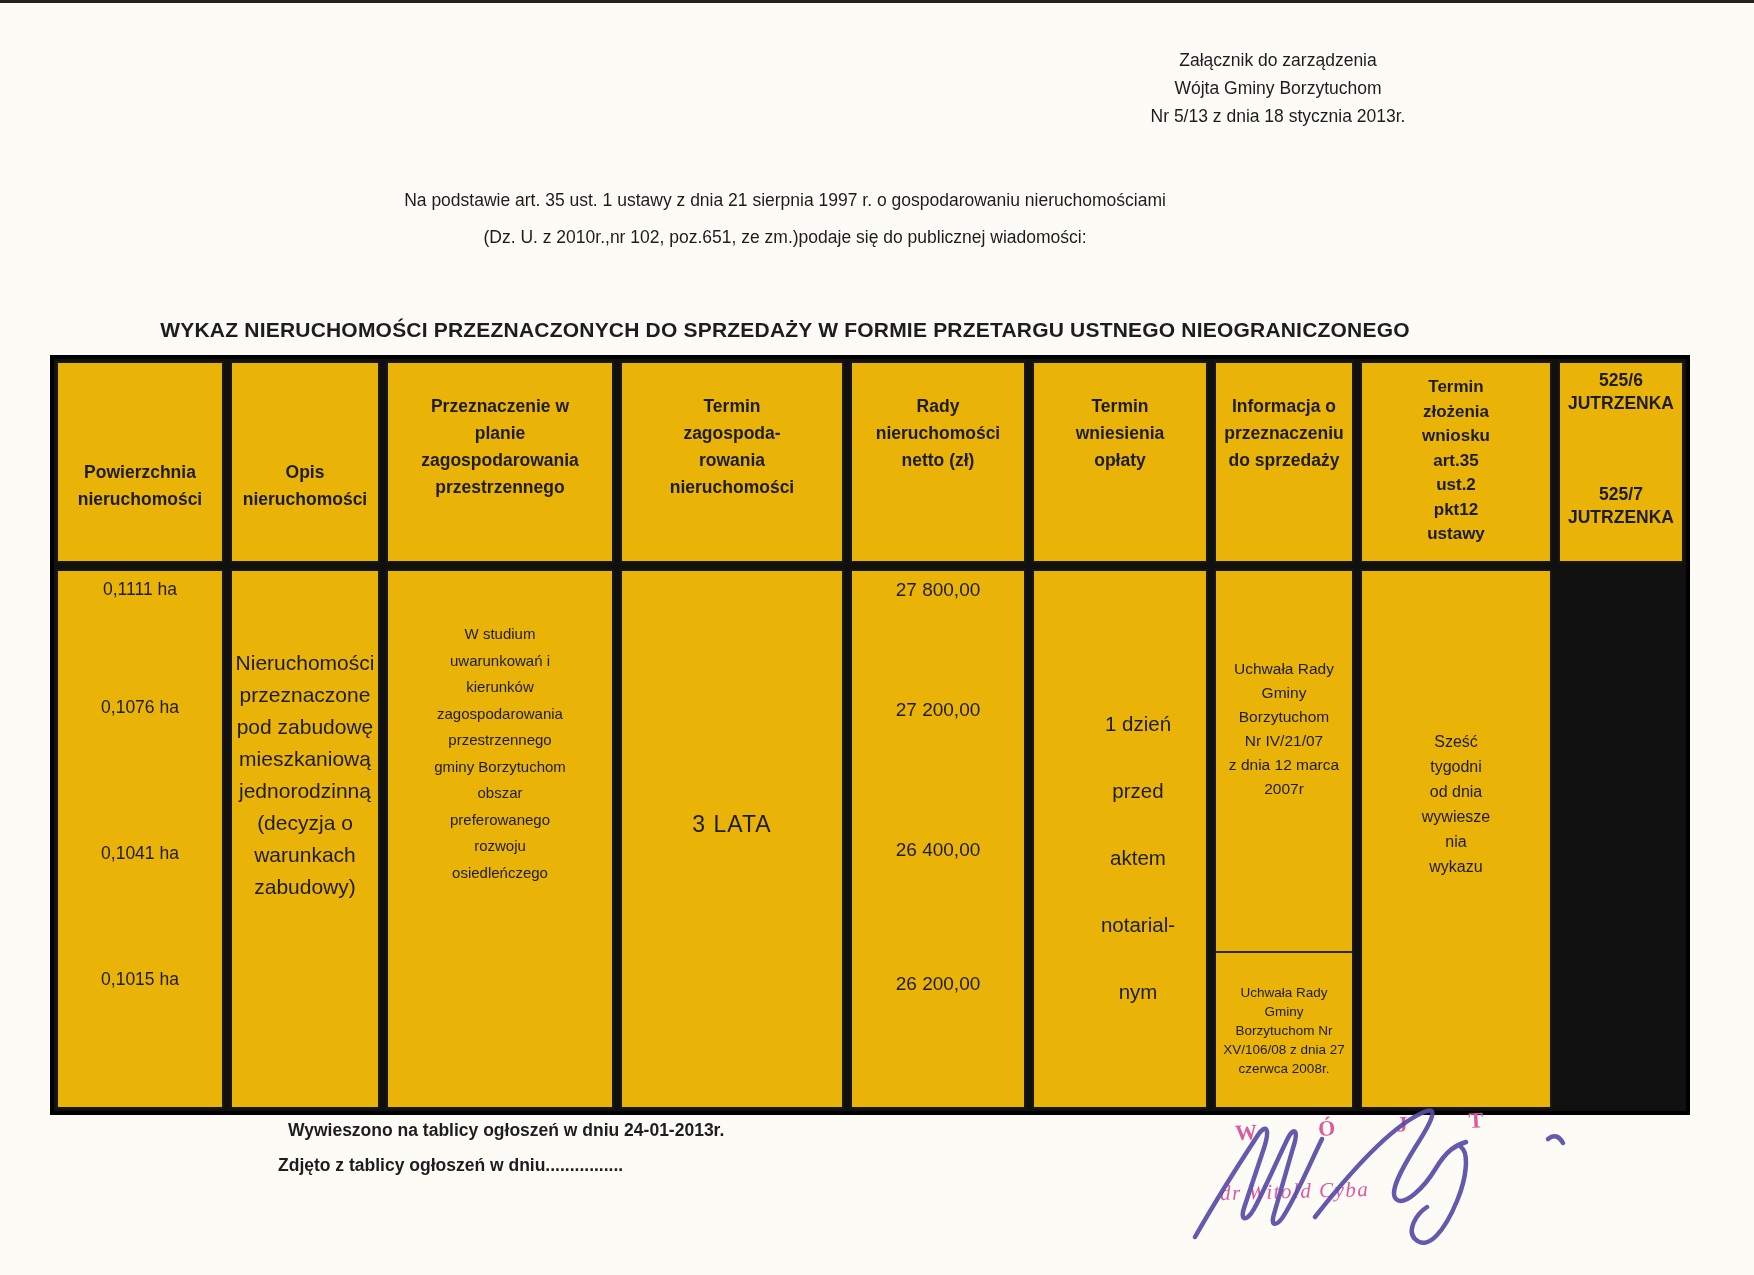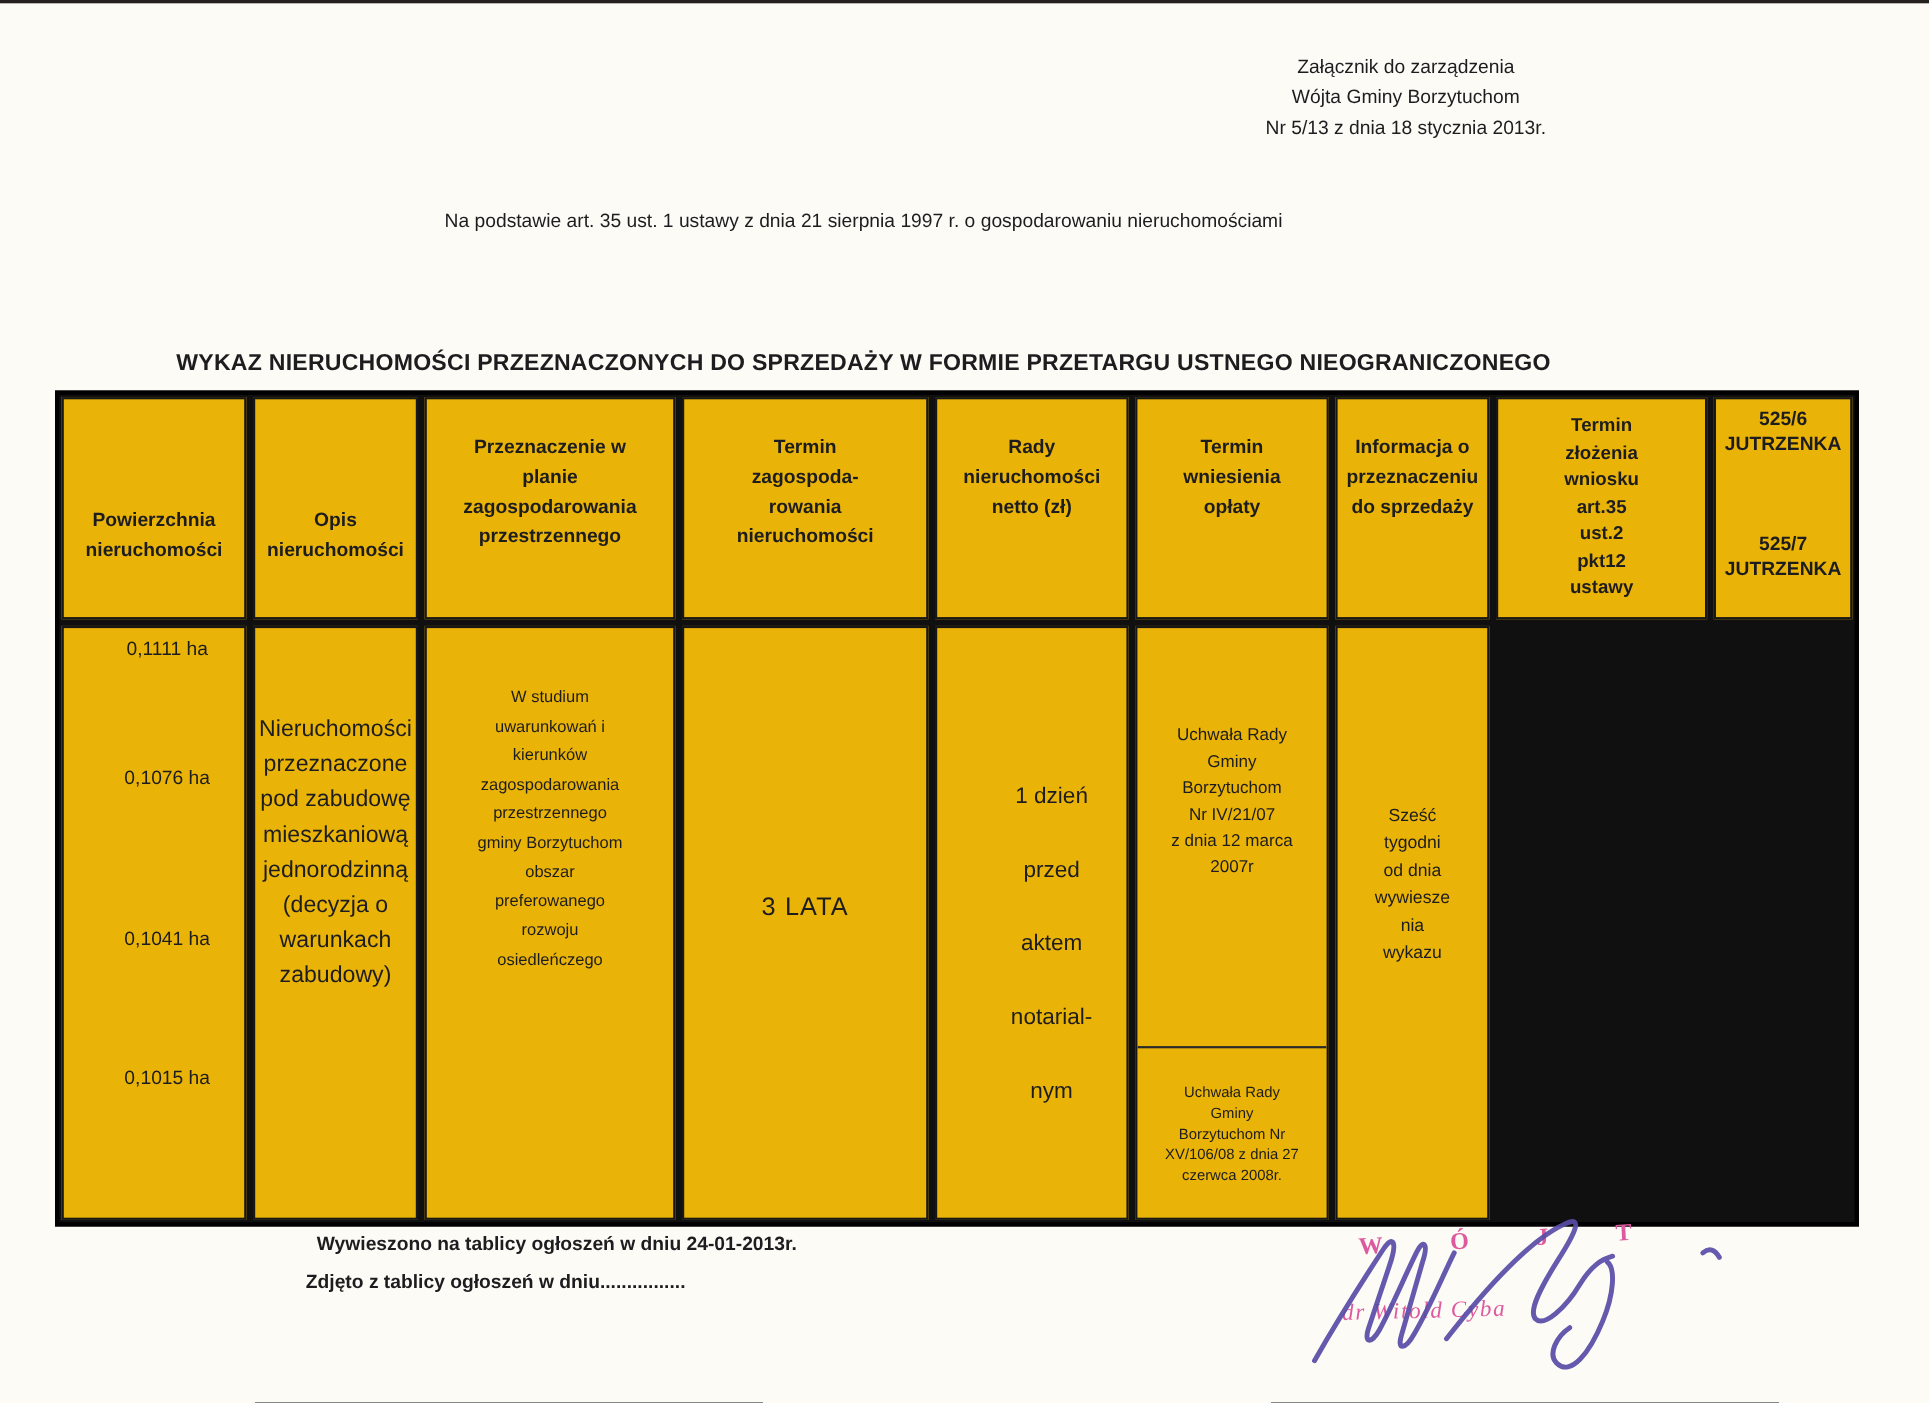--- a/index.html
+++ b/index.html
@@ -46,21 +46,21 @@
     display:flex;justify-content:center;align-items:flex-start;
     text-align:center;font-weight:bold;font-size:17.5px;line-height:27px;
     padding-top:30px;
   }
   .hdr-low{padding-top:96px;}
   .hdr-tall{padding-top:12px;line-height:24.5px;font-size:17px;}
 
   .abs{position:absolute;left:0;width:100%;text-align:center;}
   .parcel{font-weight:bold;font-size:17.5px;line-height:23px;}
   .p1{top:6px}.p2{top:120px}.p3{top:262px}.p4{top:386px}
-  .area{font-size:17.5px;margin-left:12px;}
+  .area{font-size:17.5px;}
   .a1{top:8px}.a2{top:126px}.a3{top:272px}.a4{top:398px}
   .price{font-size:19px;}
   .c1{top:8px}.c2{top:128px}.c3{top:268px}.c4{top:402px}
 
   .body-center{display:flex;justify-content:center;text-align:center;}
   .desc{padding-top:76px;font-size:21px;line-height:32px;}
   .plan{padding-top:50px;font-size:15px;line-height:26.5px;}
   .term{align-items:center;font-size:23px;letter-spacing:1px;padding-bottom:30px;}
   .pay{flex-direction:column;align-items:center;padding-top:80px;font-size:20.5px;}
   .pay div{margin-bottom:43px;margin-left:36px;}
@@ -95,20 +95,21 @@
 <body>
 
 <div class="scan-edge-top"></div>
 
 <div class="attachment-note preline">Załącznik do zarządzenia
 Wójta Gminy Borzytuchom
 Nr 5/13 z dnia 18 stycznia 2013r.</div>
 
 <div class="intro">
   <div>Na podstawie art. 35 ust. 1 ustawy z dnia 21 sierpnia 1997 r. o gospodarowaniu nieruchomościami</div>
+  <div>(Dz. U. z 2010r.,nr 102, poz.651, ze zm.)podaje się do publicznej wiadomości:</div>
 </div>
 
 <div class="doc-title">WYKAZ NIERUCHOMOŚCI PRZEZNACZONYCH DO SPRZEDAŻY W FORMIE PRZETARGU USTNEGO NIEOGRANICZONEGO</div>
 
 <div class="doc-table">
 
   <div class="cell hdr hdr-low preline">Powierzchnia
 nieruchomości</div>
   <div class="cell hdr hdr-low preline">Opis nieruchomości</div>
   <div class="cell hdr preline">Przeznaczenie w
@@ -177,20 +178,26 @@
 zagospodarowania
 przestrzennego
 gminy Borzytuchom
 obszar
 preferowanego
 rozwoju
 osiedleńczego</div>
 
   <div class="cell body-center term">3 LATA</div>
 
+  <div class="cell">
+    <div class="abs price c1">27 800,00</div>
+    <div class="abs price c2">27 200,00</div>
+    <div class="abs price c3">26 400,00</div>
+    <div class="abs price c4">26 200,00</div>
+  </div>
 
   <div class="cell body-center pay">
     <div>1 dzień</div>
     <div>przed</div>
     <div>aktem</div>
     <div>notarial-</div>
     <div>nym</div>
   </div>
 
   <div class="cell">

